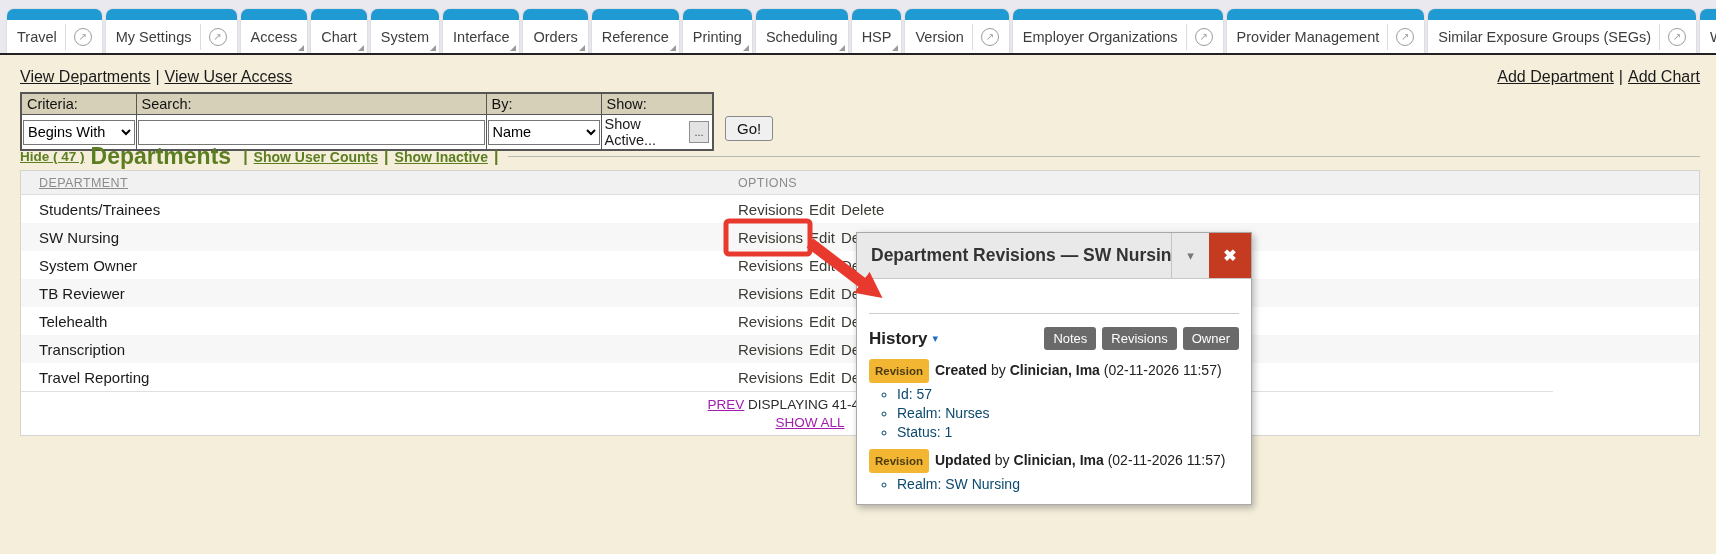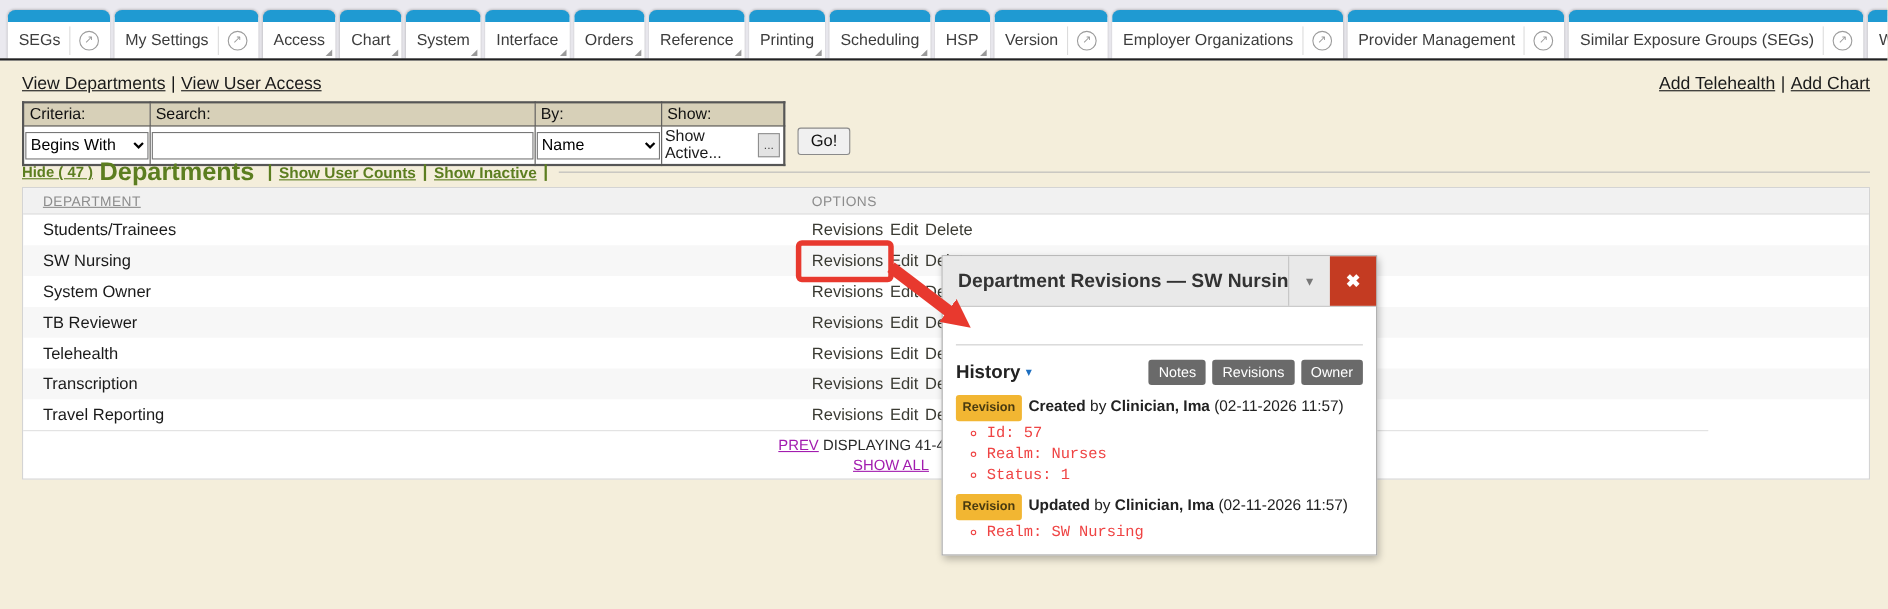--- a/index.html
+++ b/index.html
@@ -126,31 +126,31 @@
   .hbtns { margin-left:auto; display:flex; gap:6px; }
   .hbtn {
     background:#6a6a6a; color:#fff; font-size:13px; padding:4px 9px;
     border:none; border-radius:3px; font-family:"Liberation Sans",sans-serif; cursor:pointer;
   }
   .entry { margin-top:9px; font-size:14px; color:#222; line-height:20px; }
   .badge {
     background:#f2b632; color:#4a3b10; font-size:11.5px; font-weight:700;
     padding:2px 6px; border-radius:3px; margin-right:6px; display:inline-block;
   }
-  ul.details { margin:2px 0 0 0; padding-left:28px; list-style:circle; color:#ef4444;font-family:Liberation Mono, monospace; }
+  ul.details { margin:2px 0 0 0; padding-left:28px; list-style:circle; color:#0c4a6e; }
   ul.details li { margin:3px 0; font-size:14px; }
   
   .annot { position:absolute; left:718px; top:213px; z-index:60; pointer-events:none; }
 </style>
 </head>
 <body>
 
 <div class="tabbar" id="tabbar">
     <div class="tab">
-      <span class="lbl">SEGs</span>
+      <span class="lbl">Travel</span>
       <span class="ext">
         <i class="circ">↗</i>
       </span>
     </div>
     <div class="tab">
       <span class="lbl">My Settings</span>
       <span class="ext">
         <i class="circ">↗</i>
       </span>
     </div>
@@ -217,21 +217,21 @@
     <div class="tab">
       <span class="lbl">Work</span>
     </div>
   </div>
 
 <div class="linksrow">
   <div>
     <a>View Departments</a><span class="sep">|</span><a>View User Access</a>
   </div>
   <div>
-    <a>Add Telehealth</a><span class="sep">|</span><a>Add Chart</a>
+    <a>Add Department</a><span class="sep">|</span><a>Add Chart</a>
   </div>
 </div>
 
 <div class="searchwrap">
   <table class="search">
     <tbody>
         <tr>
       <th class="col-criteria">Criteria:</th>
       <th class="col-search">Search:</th>
       <th class="col-by">By:</th>

